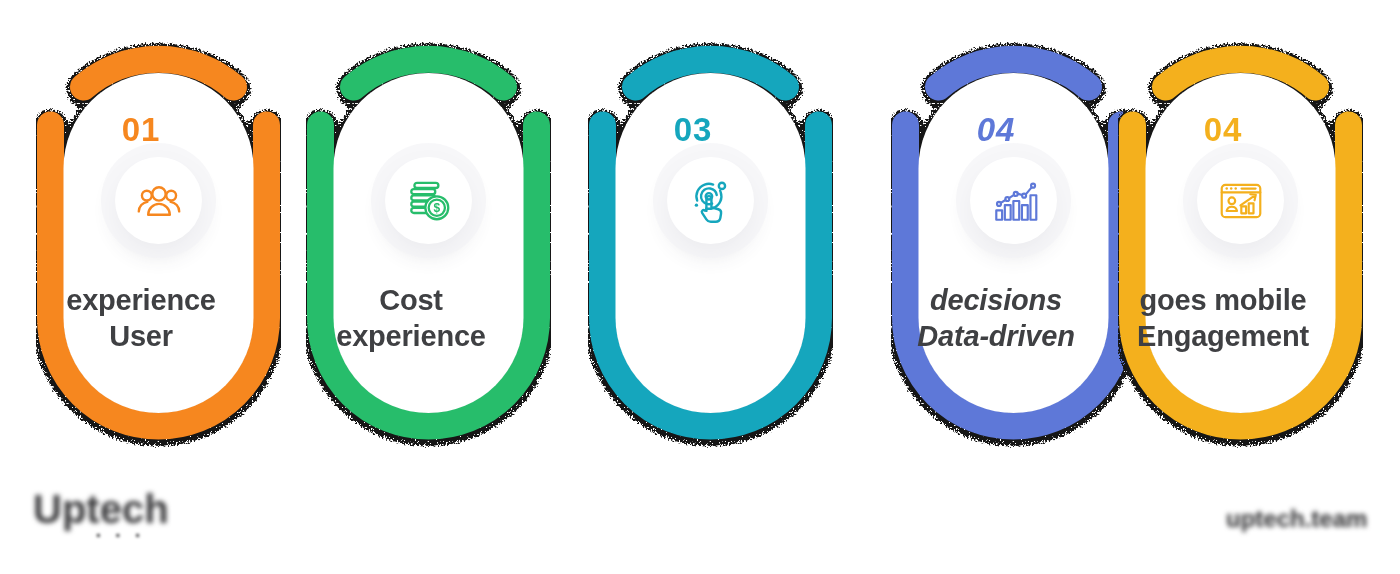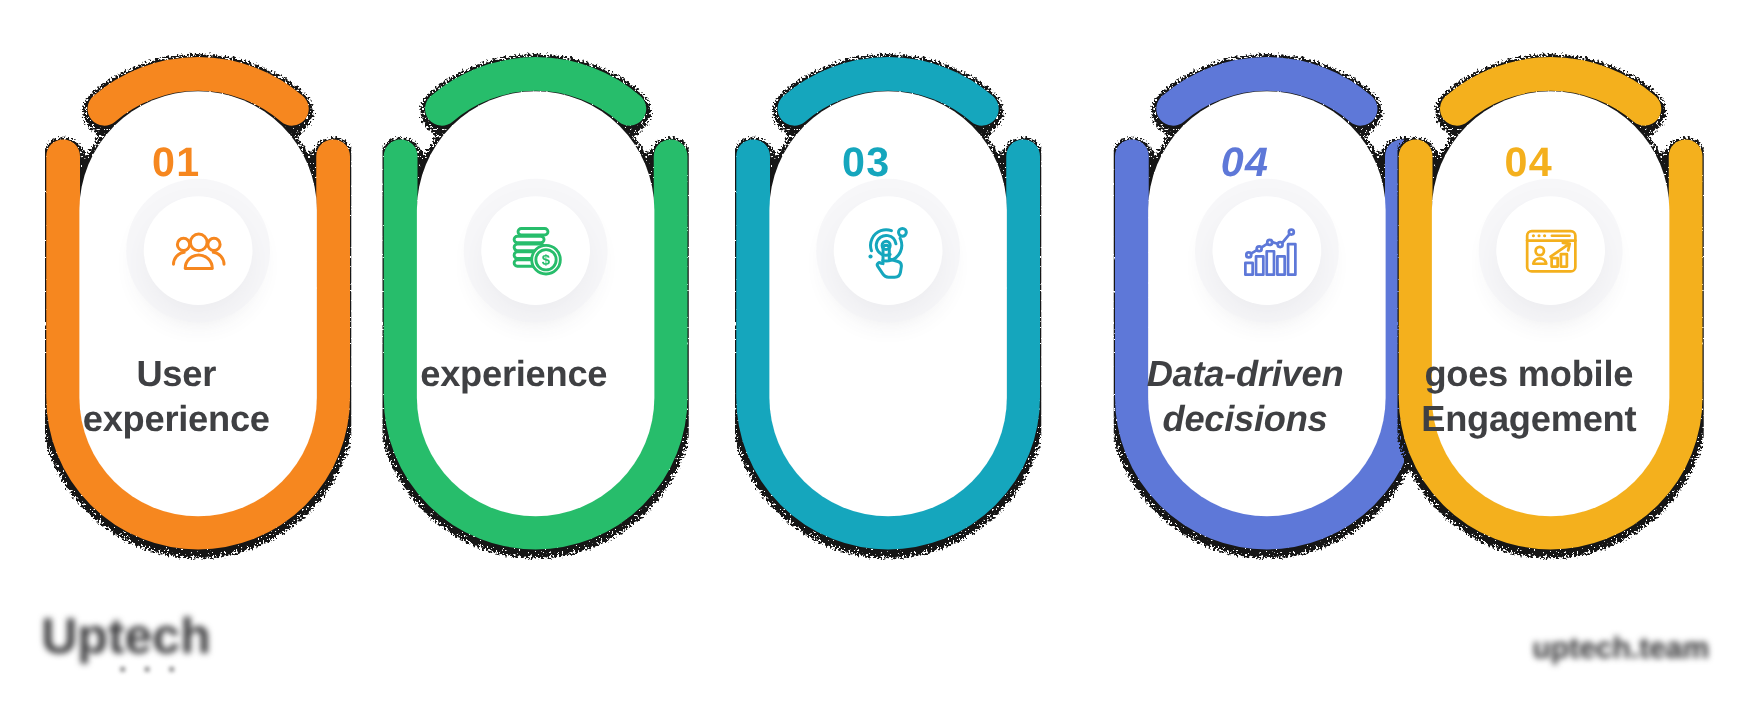--- a/index.html
+++ b/index.html
@@ -89,22 +89,22 @@
           <circle cx="12.3" cy="18.8" r="4.7"></circle>
           <path d="M4.6 34 a9.4 9.4 0 0 1 8.2 -9.2"></path>
           <circle cx="35.7" cy="18.8" r="4.7"></circle>
           <path d="M43.4 34 a9.4 9.4 0 0 0 -8.2 -9.2"></path>
           <circle cx="24" cy="17.2" r="6.4"></circle>
           <path d="M13.6 37.2 a10.4 10.4 0 0 1 20.8 0 z"></path>
         </g>
       </svg>
     </div>
     <div class="card-label">
+      <span>experience</span>
       <span>User</span>
-      <span>experience</span>
     </div>
   </div>
 
   <div class="card" style="left: 306px; color: rgb(39, 189, 107);">
     <svg class="card-shape" viewBox="0 0 245 445">
       <g filter="url(#grainShadow)">
         <path d="M14.5 100 V293 A108 108 0 0 0 230.5 293 V100" stroke="currentColor" stroke-width="27" stroke-linecap="round" fill="none"></path>
         <path d="M47.5 62 A115 115 0 0 1 197.5 62" stroke="currentColor" stroke-width="27" stroke-linecap="round" fill="none"></path>
         <rect x="27.5" y="48" width="190" height="340" rx="95" fill="#ffffff"></rect>
       </g>
@@ -117,20 +117,21 @@
           <rect x="7" y="18.5" width="23" height="5" rx="2.5"></rect>
           <rect x="7" y="24.5" width="23" height="5" rx="2.5"></rect>
           <rect x="7" y="30.5" width="23" height="5" rx="2.5"></rect>
           <circle cx="31.5" cy="30.5" r="11" fill="#ffffff"></circle>
           <circle cx="31.5" cy="30.5" r="7.8"></circle>
           <text x="31.5" y="34.6" text-anchor="middle" font-size="11.5" font-weight="700" fill="currentColor" stroke="none" font-family="'Liberation Sans','DejaVu Sans',sans-serif">$</text>
         </g>
       </svg>
     </div>
     <div class="card-label">
+      <span>Cost</span>
       <span>experience</span>
     </div>
   </div>
 
   <div class="card" style="left: 549px; color: rgb(21, 166, 189); margin-left: 39px;">
     <svg class="card-shape" viewBox="0 0 245 445">
       <g filter="url(#grainShadow)">
         <path d="M14.5 100 V293 A108 108 0 0 0 230.5 293 V100" stroke="currentColor" stroke-width="27" stroke-linecap="round" fill="none"></path>
         <path d="M47.5 62 A115 115 0 0 1 197.5 62" stroke="currentColor" stroke-width="27" stroke-linecap="round" fill="none"></path>
         <rect x="27.5" y="48" width="190" height="340" rx="95" fill="#ffffff"></rect>
@@ -171,22 +172,22 @@
           <path d="M11.3 25.8 L15.8 23.1 M19.5 21 L23.7 18.4 M27.6 16.9 L31.6 18.3 M35.5 17.4 L40.9 10.9"></path>
           <circle cx="9.6" cy="26.8" r="1.9"></circle>
           <circle cx="17.6" cy="22.1" r="1.9"></circle>
           <circle cx="25.7" cy="17.2" r="1.9"></circle>
           <circle cx="33.7" cy="18.9" r="1.9"></circle>
           <circle cx="42.3" cy="9.3" r="1.9"></circle>
         </g>
       </svg>
     </div>
     <div class="card-label">
+      <span>decisions</span>
       <span>Data-driven</span>
-      <span>decisions</span>
     </div>
   </div>
 
   <div class="card" style="left: 1118px; color: rgb(244, 176, 29);">
     <svg class="card-shape" viewBox="0 0 245 445">
       <g filter="url(#grainShadow)">
         <path d="M14.5 100 V293 A108 108 0 0 0 230.5 293 V100" stroke="currentColor" stroke-width="27" stroke-linecap="round" fill="none"></path>
         <path d="M47.5 62 A115 115 0 0 1 197.5 62" stroke="currentColor" stroke-width="27" stroke-linecap="round" fill="none"></path>
         <rect x="27.5" y="48" width="190" height="340" rx="95" fill="#ffffff"></rect>
       </g>

